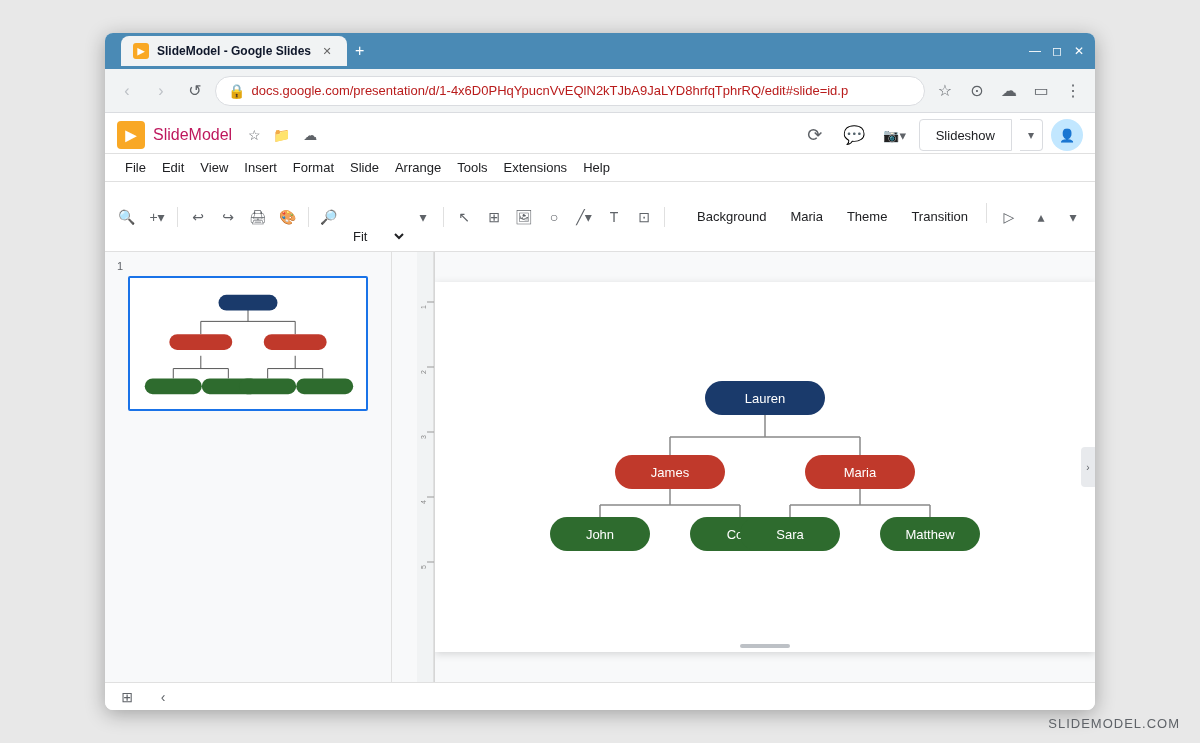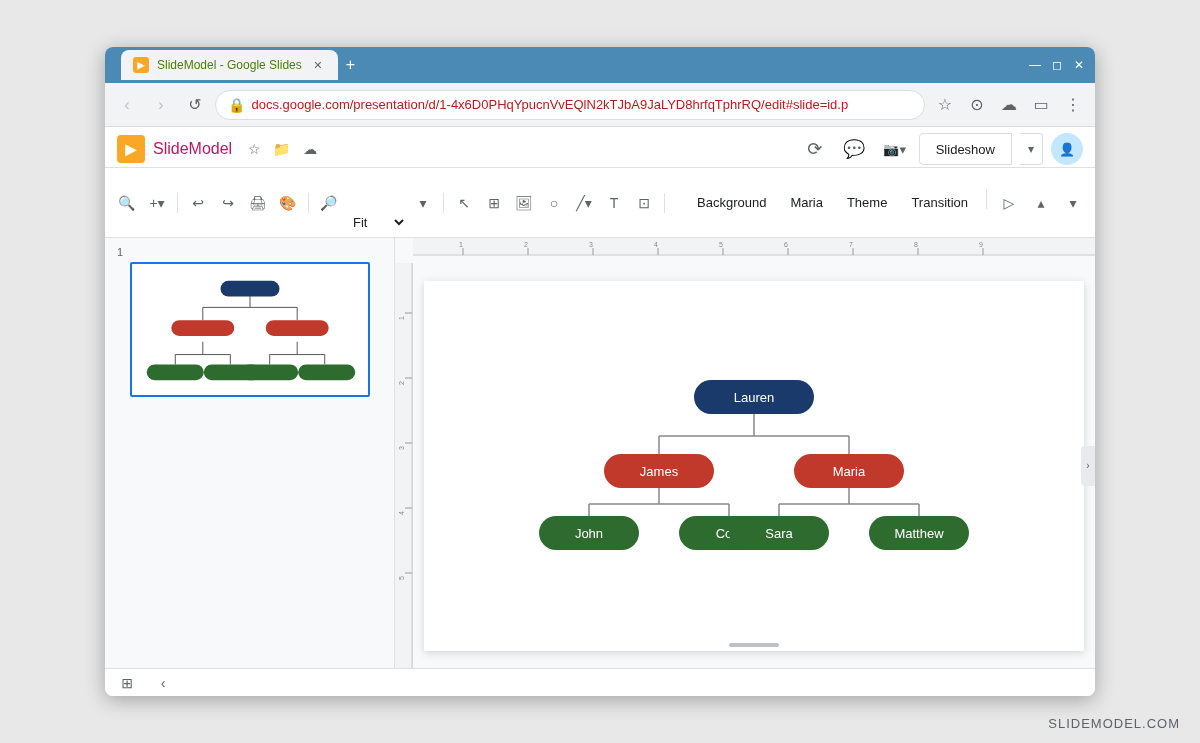--- a/index.html
+++ b/index.html
@@ -58,21 +58,21 @@
       min-width: 160px;
       height: 30px;
     }
     .tab-icon {
       width: 16px; height: 16px;
       background: #f9a825;
       border-radius: 3px;
       display: flex; align-items: center; justify-content: center;
       font-size: 9px; color: white; font-weight: bold;
     }
-    .tab-title { font-size: 12px; color: #4d7c0f; flex: 1; }
+    .tab-title { font-size: 12px; color: #0f172a; flex: 1; font-weight: bold; }
     .tab-close {
       width: 16px; height: 16px;
       border-radius: 50%;
       background: none;
       border: none;
       cursor: pointer;
       font-size: 11px;
       color: #666;
       display: flex; align-items: center; justify-content: center;
     }
@@ -298,21 +298,21 @@
       display: flex;
       align-items: center;
       justify-content: center;
       position: relative;
       overflow: hidden;
     }
     
     .ruler-area {
       flex: 1;
       display: flex;
-      flex-direction: column;
+      flex-direction: row;
       gap: 7px;
     }
     .horizontal-ruler {
       height: 18px;
       background: #f1f3f4;
       border-bottom: 1px solid #e0e0e0;
       margin-left: 18px;
       position: relative;
       overflow: hidden;
     }
@@ -454,20 +454,32 @@
           <button class="header-action-btn">⟳</button>
           <button class="header-action-btn">💬</button>
           <button class="header-action-btn" style="font-size:13px;">📷▾</button>
           <button class="slideshow-btn">Slideshow</button>
           <button class="slideshow-dropdown">▾</button>
           <button class="share-btn" style="font-size:13px;">👤</button>
         </div>
       </div>
     </div>
 
+    <div class="menu-bar">
+      <span class="menu-item">File</span>
+      <span class="menu-item">Edit</span>
+      <span class="menu-item">View</span>
+      <span class="menu-item">Insert</span>
+      <span class="menu-item">Format</span>
+      <span class="menu-item">Slide</span>
+      <span class="menu-item">Arrange</span>
+      <span class="menu-item">Tools</span>
+      <span class="menu-item">Extensions</span>
+      <span class="menu-item">Help</span>
+    </div>
 
     <div class="toolbar">
       <button class="toolbar-btn">🔍</button>
       <button class="toolbar-btn">+▾</button>
       <div class="toolbar-separator"></div>
       <button class="toolbar-btn">↩</button>
       <button class="toolbar-btn">↪</button>
       <button class="toolbar-btn">🖨</button>
       <button class="toolbar-btn">🎨</button>
       <div class="toolbar-separator"></div>

